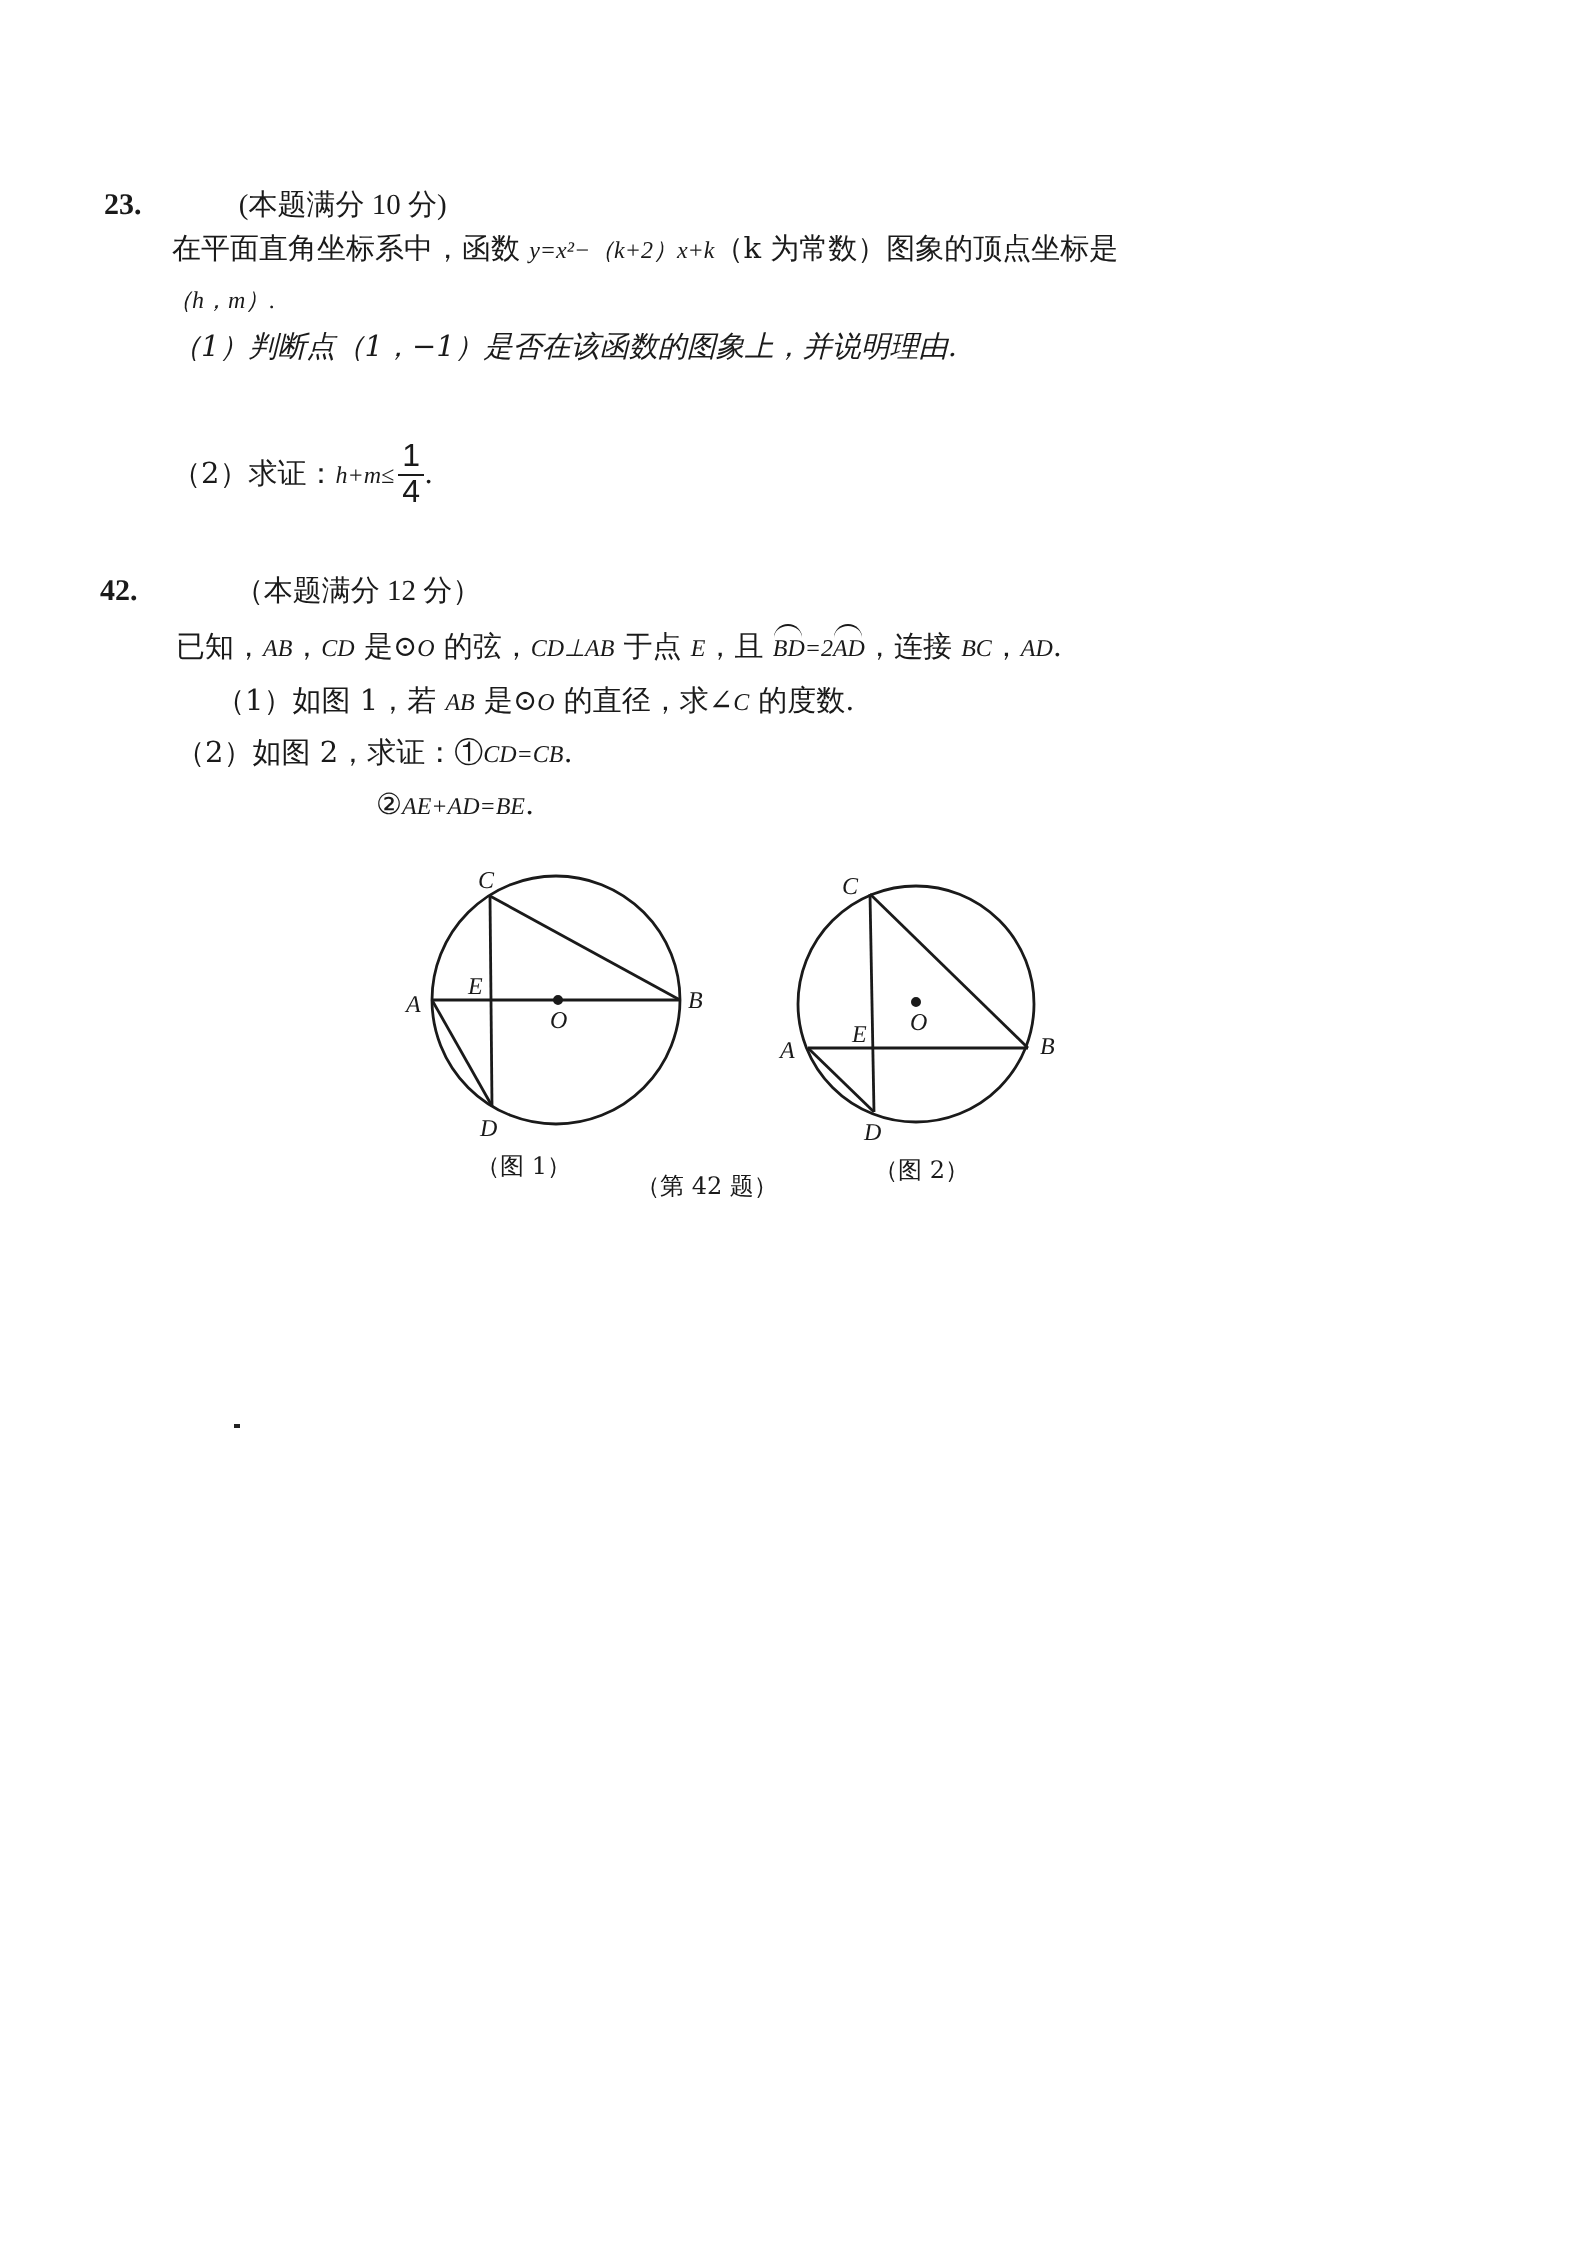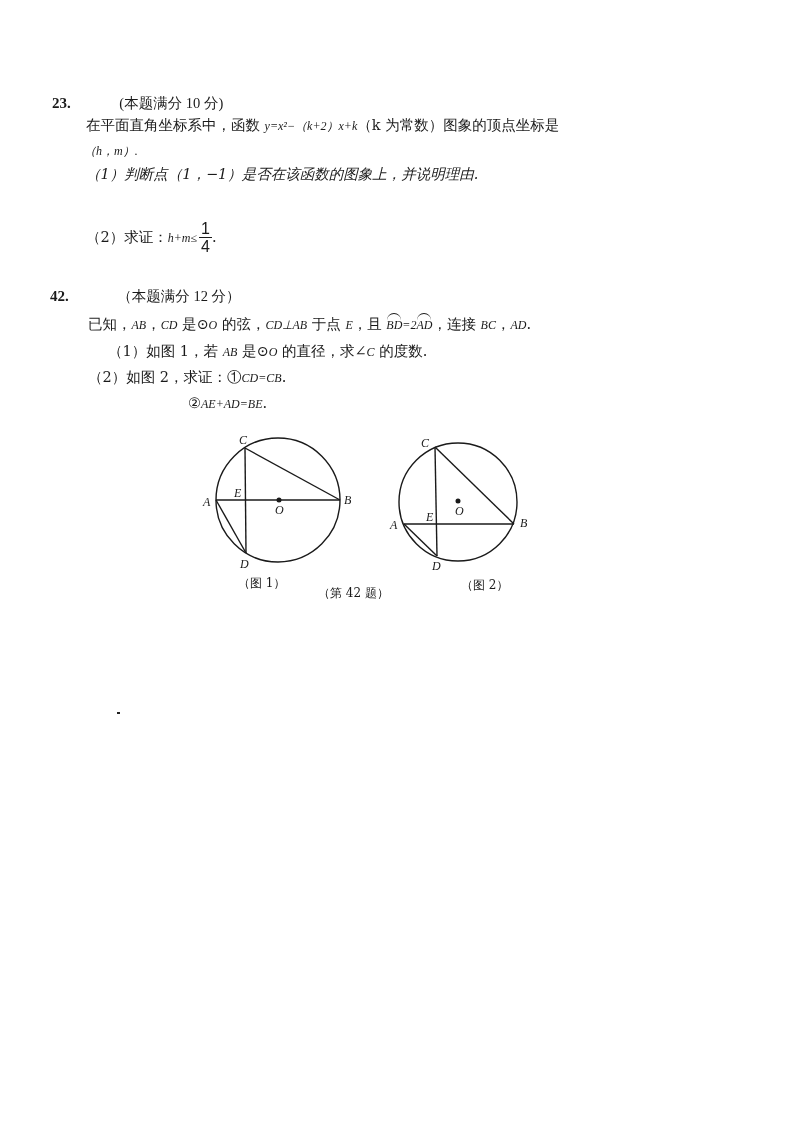--- a/index.html
+++ b/index.html
@@ -113,15 +113,15 @@
     <text x="390" y="529">A</text>
     <text x="426" y="521">E</text>
     <text x="455" y="515">O</text>
     <text x="520" y="527">B</text>
     <text x="432" y="570">D</text>
   </g>
 </svg>
 
 <div class="caption" style="left:238px; top:575px;">（图 1）</div>
 <div class="caption" style="left:318px; top:585px;">（第 42 题）</div>
-<div class="caption" style="left:437px; top:577px;margin-left:24px;">（图 2）</div>
+<div class="caption" style="left:437px; top:577px;">（图 2）</div>
 
 <div class="speck"></div>
 
 </body></html>

